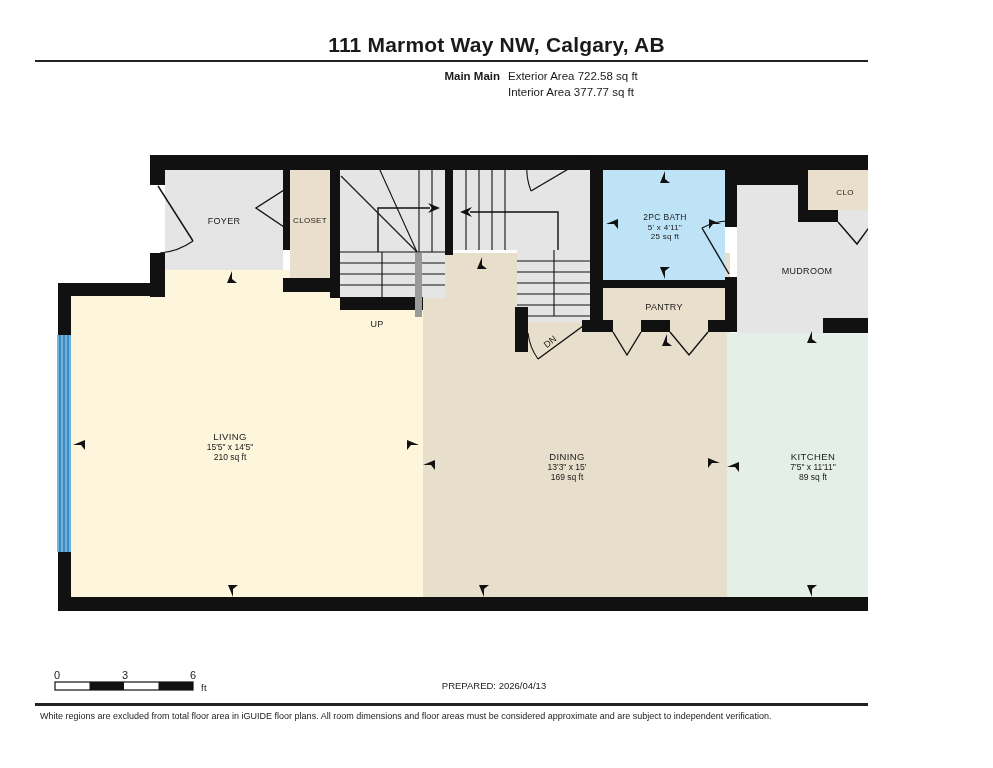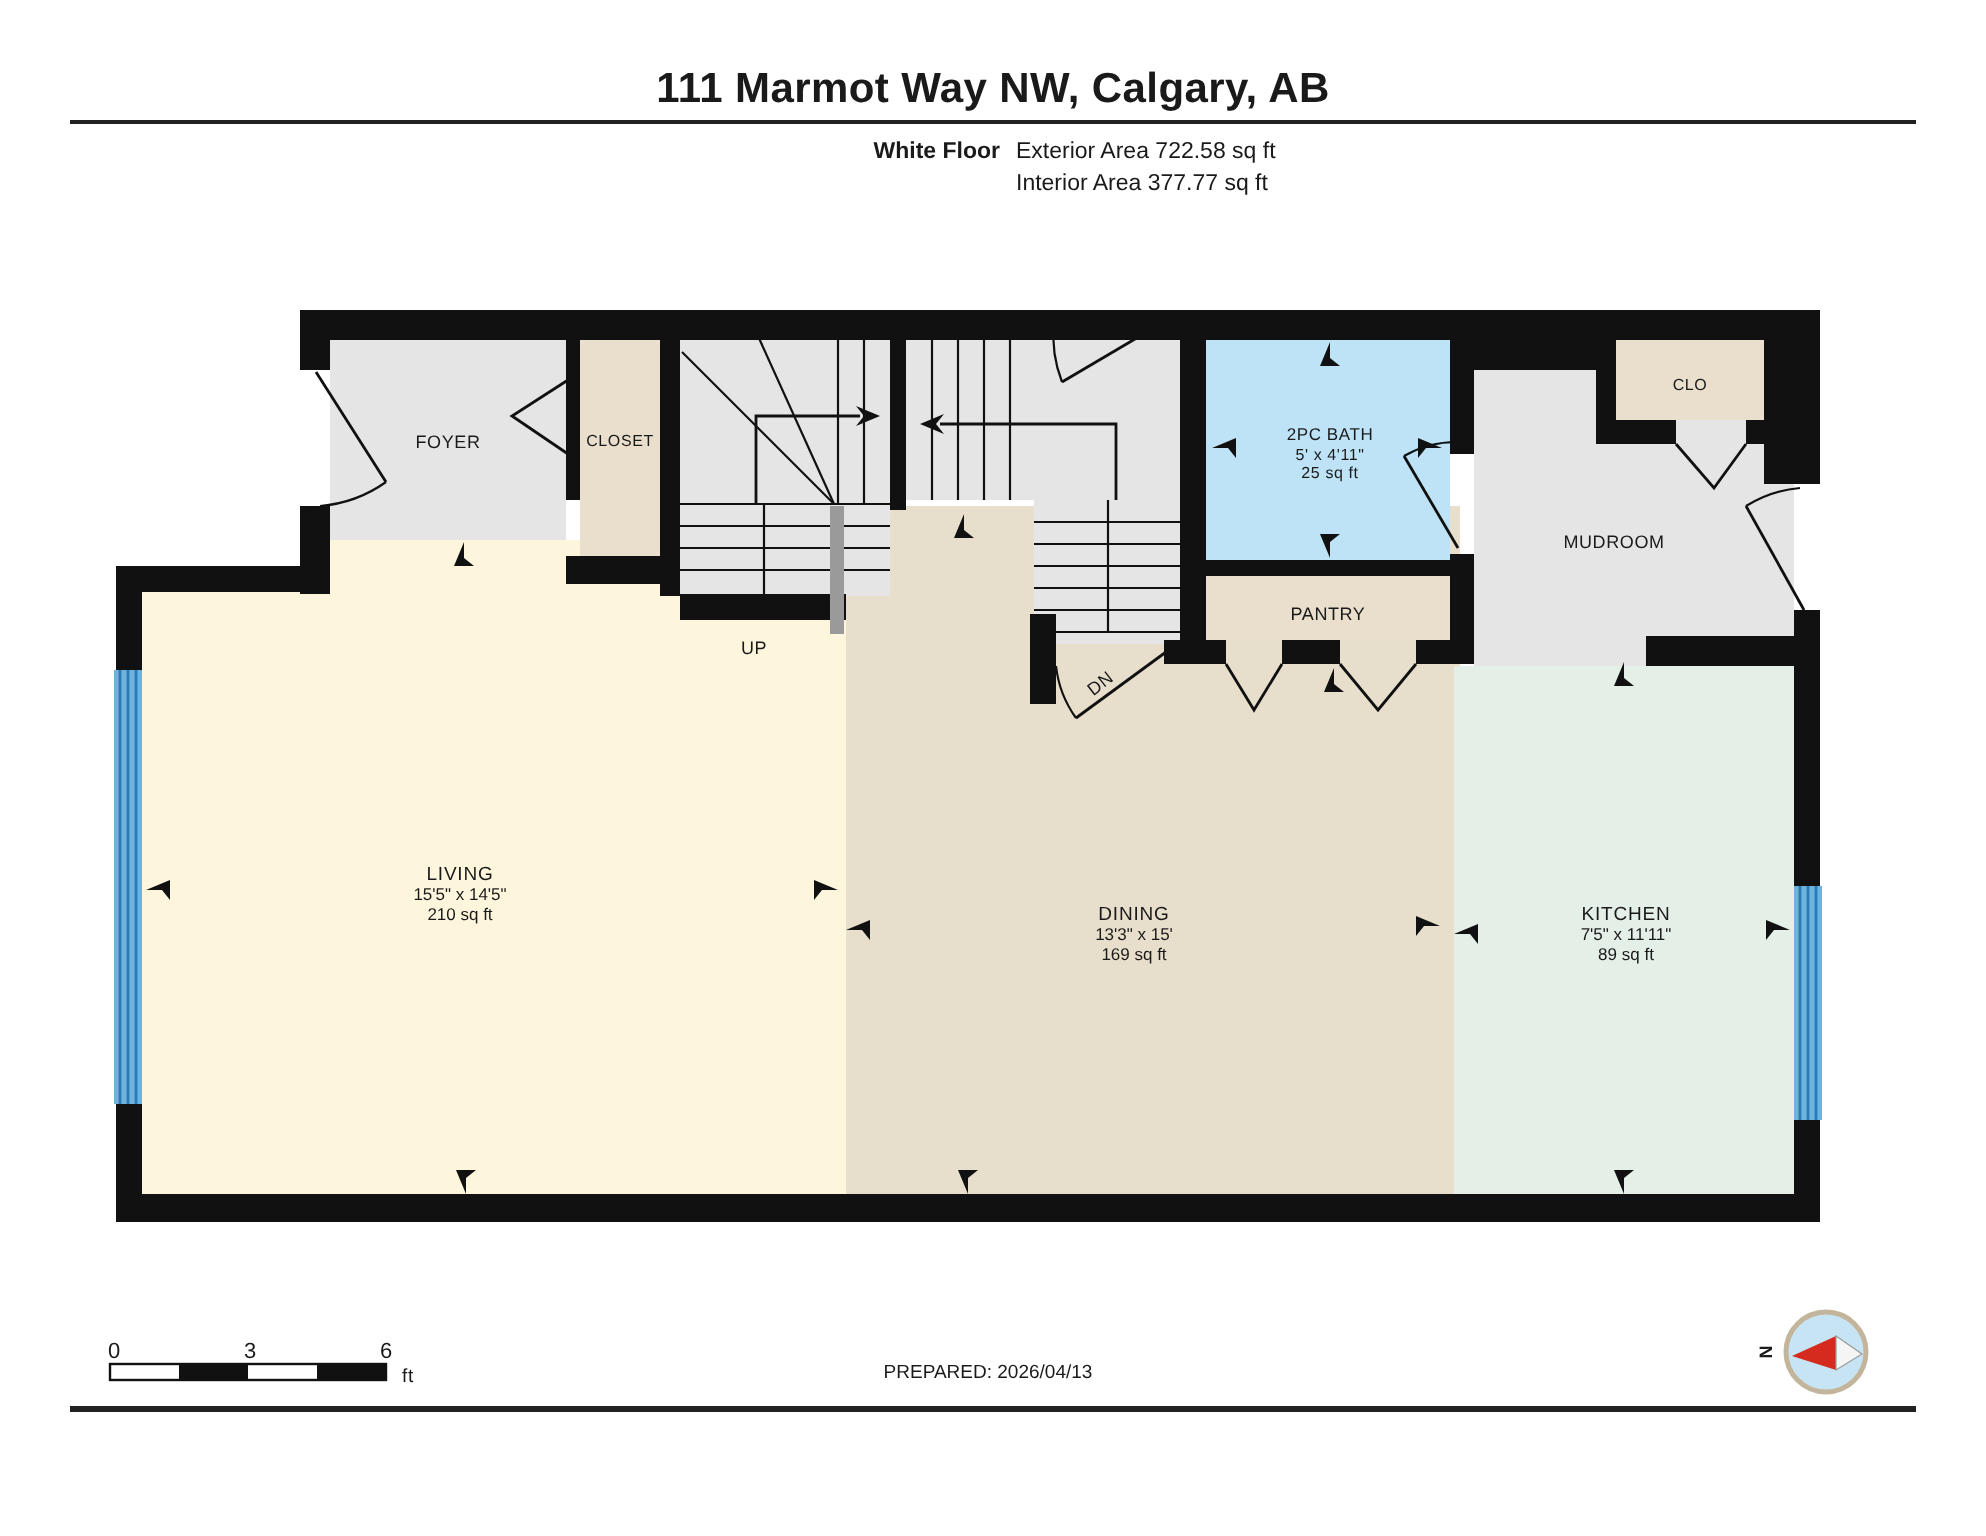--- a/index.html
+++ b/index.html
@@ -1,16 +1,16 @@
 <!DOCTYPE html>
 <html style="--wall: #111111; --gray: #e5e5e5; --beige: #eadfcd; --dining: #e8decc; --living: #fdf6dc; --kitchen: #e4efe8; --bath: #bee3f7; --window: #6fb3dd; --window_stripe: #2a7ab5; --handrail: #9a9a9a; --compass_ring: #c3b49c; --compass_fill: #c7e4f4; --compass_needle: #d42b1e;"><head>
 <meta charset="utf-8">
 <style>
   html,body{margin:0;padding:0;background:#fff;}
-  #page{position:relative;width:993px;height:768px;background:#fff;overflow:hidden;
+  #page{position:relative;width:868px;height:768px;background:#fff;overflow:hidden;
         font-family:"Liberation Sans",sans-serif;color:#1a1a1a;}
   .abs{position:absolute;}
   #title{top:33px;left:0;width:993px;text-align:center;font-size:21px;font-weight:bold;letter-spacing:.2px;}
   #title-rule{top:60px;left:35px;width:923px;height:2px;background:#222;}
   #floor-label{top:70px;left:0;width:500px;text-align:right;font-size:11.5px;font-weight:bold;}
   #ext-area{top:70px;left:508px;font-size:11.5px;text-align:right;}
   #int-area{top:86px;left:508px;font-size:11.5px;}
   #footer-rule{top:703px;left:35px;width:923px;height:2.5px;background:#222;}
   #disclaimer{top:711px;left:40px;width:920px;font-size:9px;color:#222;}
   svg text{font-family:"Liberation Sans",sans-serif;fill:#1a1a1a;}
@@ -34,21 +34,21 @@
   .scale-num{font-size:11px;}
   .prepared{font-size:9.5px;}
 </style>
 </head>
 <body>
 
 <div id="page">
 
   <div class="abs" id="title">111 Marmot Way NW, Calgary, AB</div>
   <div class="abs" id="title-rule"></div>
-  <div class="abs" id="floor-label">White Floor</div>
+  <div class="abs" id="floor-label">Main Main</div>
   <div class="abs" id="ext-area">Exterior Area 722.58 sq ft</div>
   <div class="abs" id="int-area">Interior Area 377.77 sq ft</div>
 
   <svg class="abs" style="top:0;left:0;" width="993" height="768" viewBox="0 0 993 768">
 
     <g>
       <rect class="f-dining" x="423" y="253" width="307" height="344"></rect>
       <rect class="f-kitchen" x="727" y="333" width="170" height="264"></rect>
       <rect class="f-cream" x="70" y="295" width="353" height="302"></rect>
       <rect class="f-cream" x="163" y="270" width="177" height="27"></rect>
@@ -224,14 +224,15 @@
 
     <g>
       <circle cx="913" cy="676" r="20" style="fill:var(--compass_fill);stroke:var(--compass_ring);stroke-width:2.5;"></circle>
       <polygon points="896,678 918,668 918,685" style="fill:var(--compass_needle);"></polygon>
       <polygon points="918,668 931,677 918,685" fill="#f5f5f5" stroke="#9a9a9a" stroke-width="0.6"></polygon>
       <text x="886" y="676" text-anchor="middle" transform="rotate(-90 886 676)" style="font-size:9px;font-weight:bold;">N</text>
     </g>
   </svg>
 
   <div class="abs" id="footer-rule"></div>
+  <div class="abs" id="disclaimer">White regions are excluded from total floor area in iGUIDE floor plans. All room dimensions and floor areas must be considered approximate and are subject to independent verification.</div>
 
 </div>
 
 </body></html>

